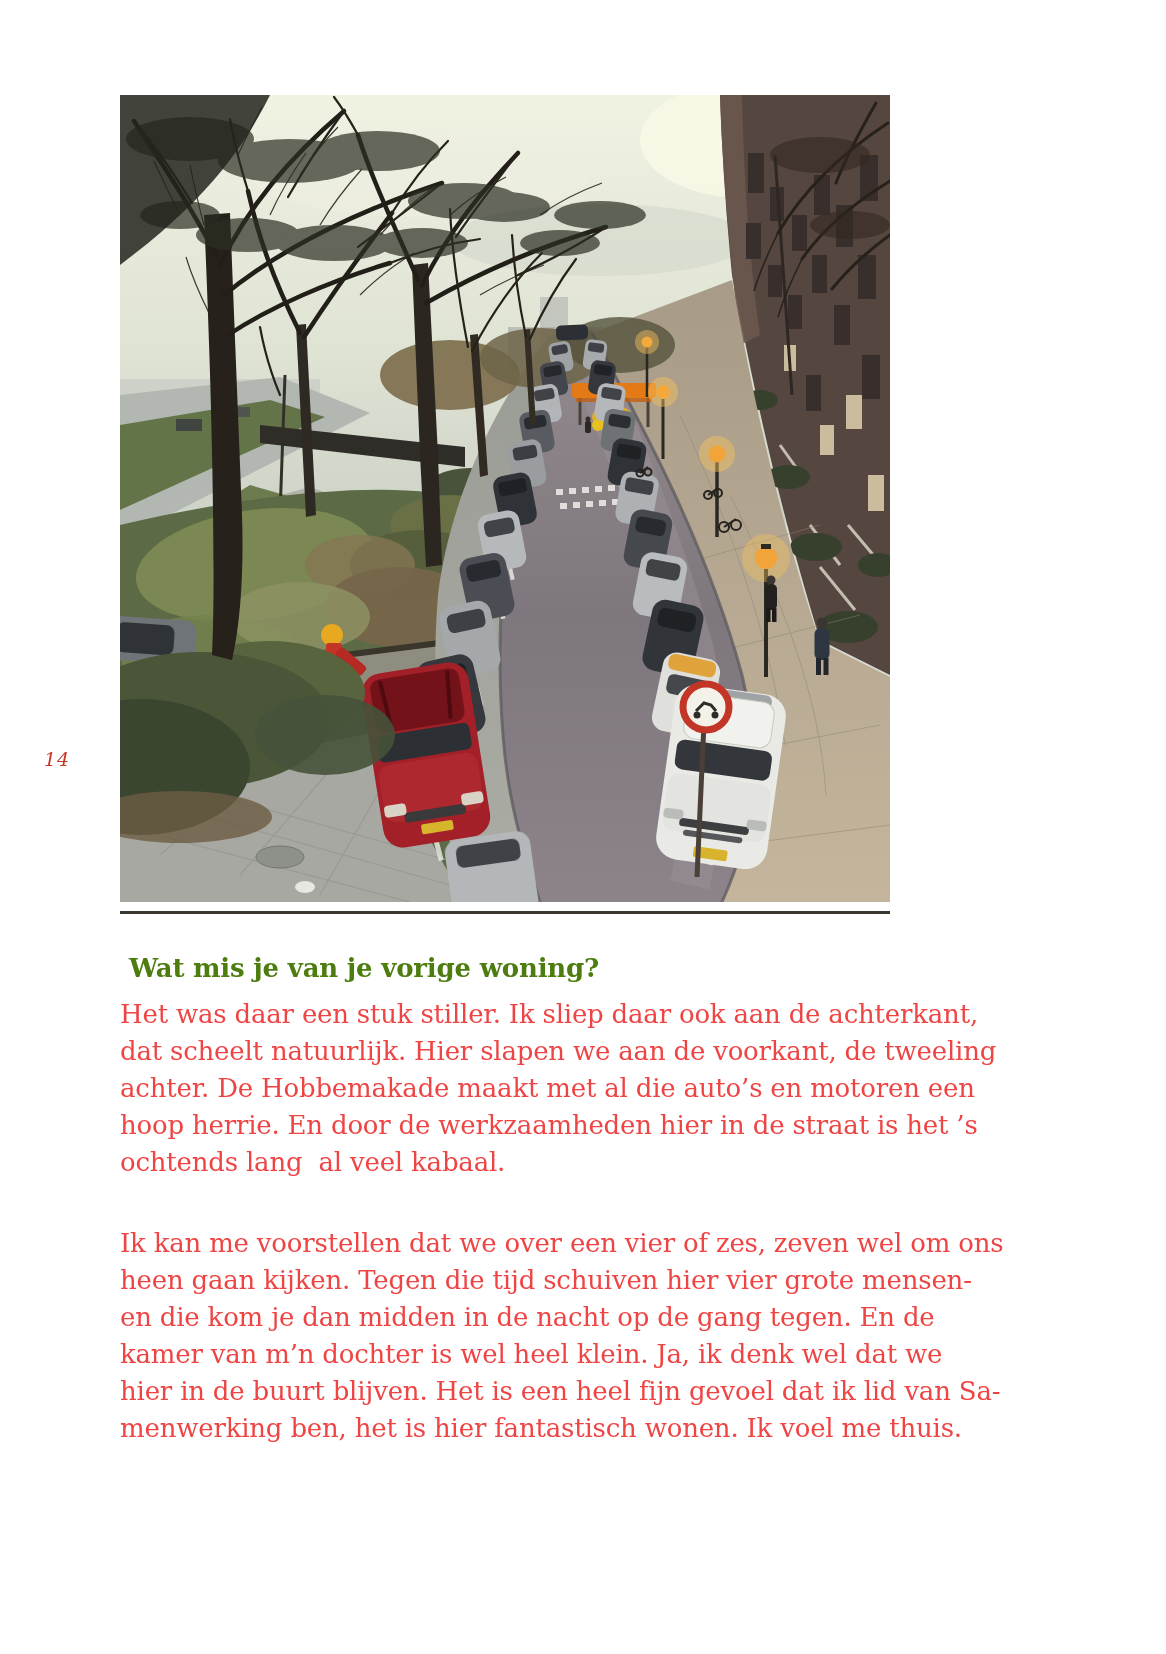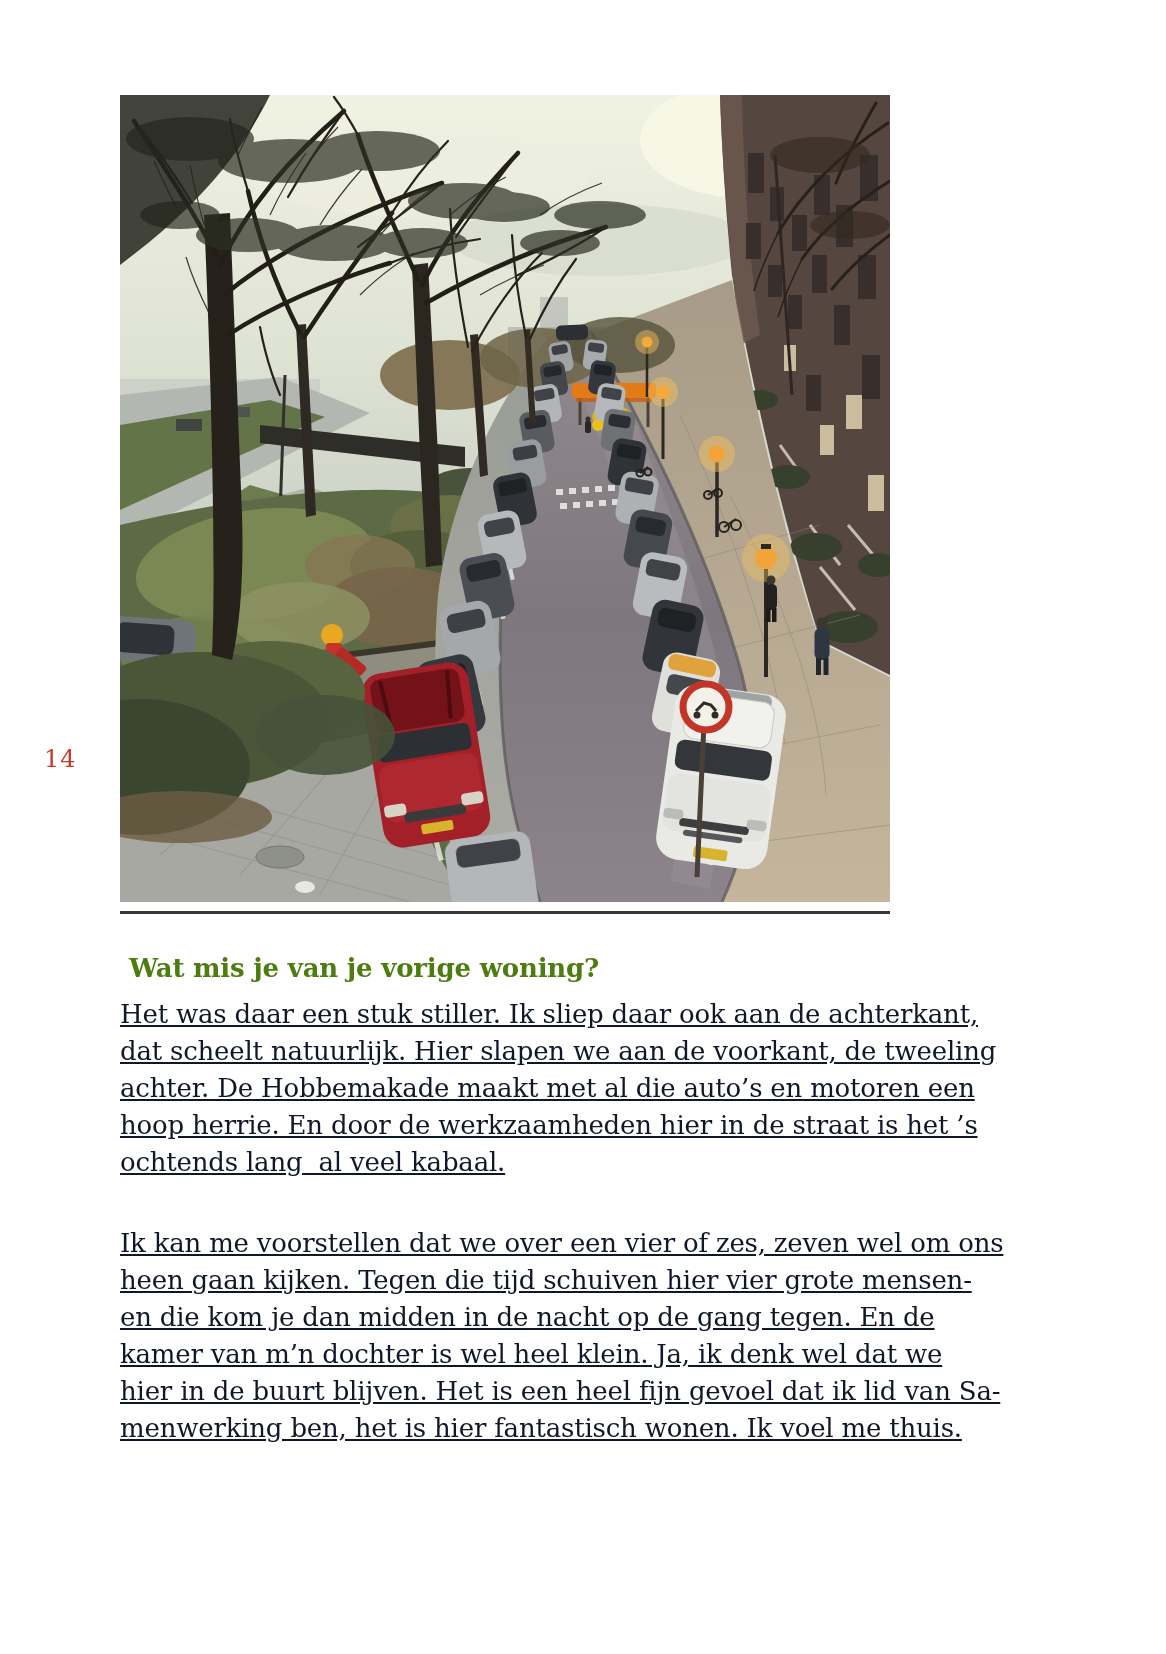--- a/index.html
+++ b/index.html
@@ -2,41 +2,41 @@
 <html><head>
 <meta charset="utf-8">
 <style>
   html,body { margin:0; padding:0; background:#ffffff; }
   .page {
     position:relative; width:1166px; height:1654px; background:#ffffff;
     font-family:"DejaVu Serif", serif; overflow:hidden;
   }
   .folio {
     position:absolute; left:44px; top:744px;
-    font-size:24px; line-height:30px; color:#c5392a; letter-spacing:1px;
+    font-size:19px; line-height:30px; color:#c5392a; letter-spacing:1px;font-style:italic;
   }
   .photo-frame {
     position:absolute; left:120px; top:95px; width:770px; height:807px;
     overflow:hidden; background:#d8dcd0;
   }
   .photo-frame svg { display:block; width:100%; height:100%; }
   .photo-rule {
     position:absolute; left:120px; top:911px; width:770px; height:3px;
     background:#3b362e;
   }
   .text-col {
     position:absolute; left:120px; top:941px; width:960px;
   }
   .q {
     margin:9px; font-weight:bold; font-size:26px; line-height:37px;
     color:#4d7c0f; letter-spacing:-0.2px; white-space:pre;
   }
   .line {
-    font-size:26px; line-height:37px; color:#0f172a;
-    letter-spacing:-0.2px; white-space:pre;text-decoration:underline;
+    font-size:26px; line-height:37px; color:#ef4444;
+    letter-spacing:-0.2px; white-space:pre;
   }
   .block-gap { height:44px; }
 </style>
 </head>
 <body>
 
 <div class="page">
 
   <div class="folio">14</div>
 

